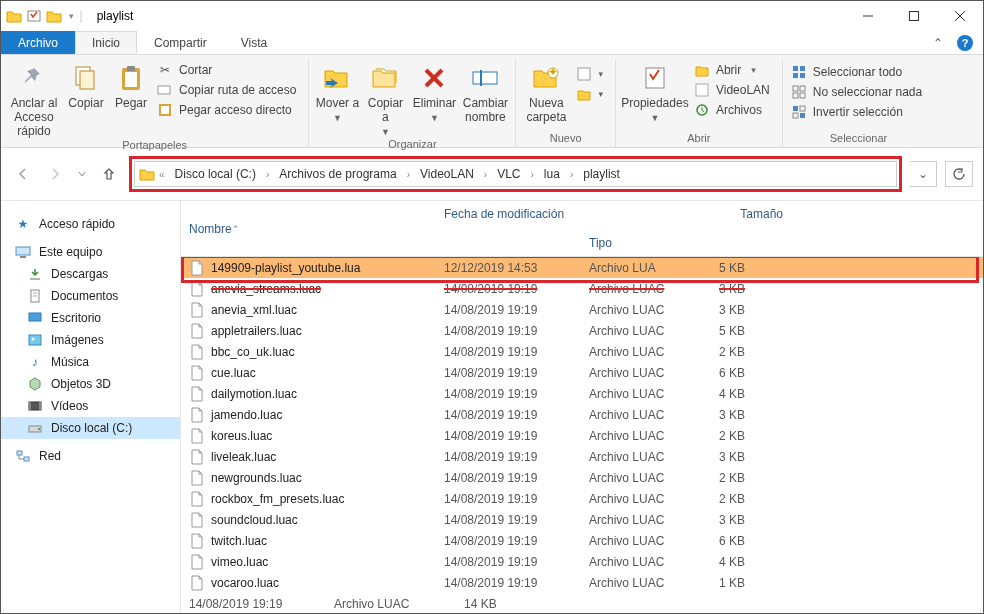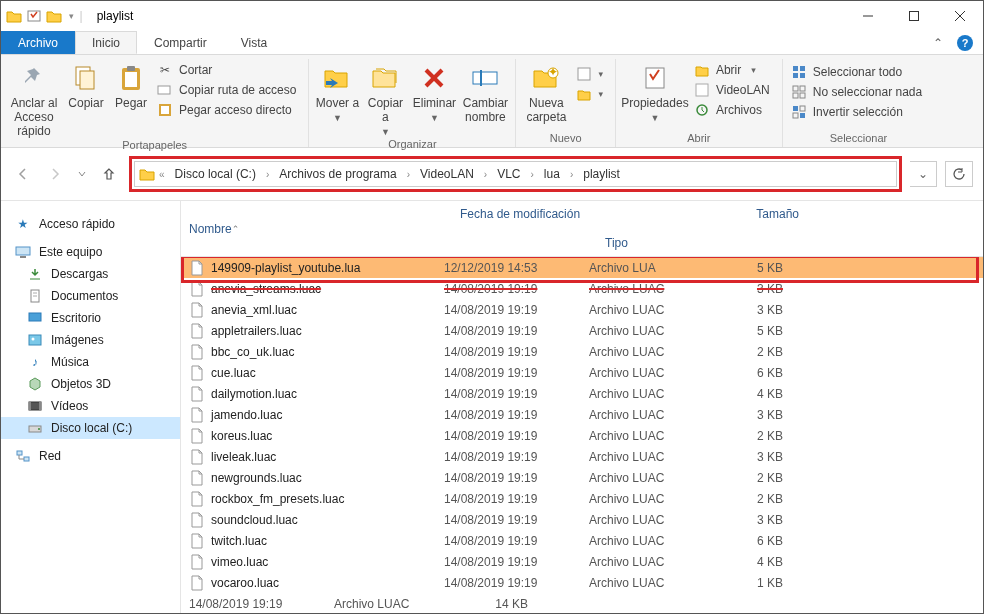--- a/index.html
+++ b/index.html
@@ -49,31 +49,31 @@
 .sidebar { width: 180px; border-right: 1px solid #e5e5e5; padding: 6px 0; overflow-y: auto; }
 .sidebar .item { display: flex; align-items: center; gap: 8px; padding: 3px 8px 3px 26px; color: #222; cursor: default; }
 .sidebar .item.top { padding-left: 14px; margin-top: 6px; }
 .sidebar .item.selected { background: #cce8ff; }
 .sidebar .item .sico { width: 16px; height: 16px; display: flex; align-items: center; justify-content: center; }
 
 .filelist { flex: 1; display: flex; flex-direction: column; overflow: hidden; }
 .cols { display: flex; border-bottom: 1px solid #e5e5e5; color: #305a8c; padding: 4px 0; }
 .cols .col { padding: 2px 8px; }
 .cols .c-name { flex: 0 0 255px; display: flex; align-items: center; }
-.cols .c-date { flex: 0 0 145px; margin-left: 16px; }
+.cols .c-date { flex: 0 0 145px; }
 .cols .c-type { flex: 0 0 130px; margin-top: 29px; }
 .cols .c-size { flex: 0 0 80px; text-align: right; }
 .sort-arrow { color: #777; font-size: 9px; }
 
 .rows { flex: 1; overflow-y: auto; position: relative; }
 .row { display: flex; align-items: center; height: 21px; color: #222; padding-left: 0; }
 .row .c-name { flex: 0 0 255px; display: flex; align-items: center; gap: 6px; padding-left: 8px; }
 .row .c-date { flex: 0 0 145px; color: #555; padding: 0 8px; }
 .row .c-type { flex: 0 0 130px; color: #555; padding: 0 8px; }
-.row .c-size { flex: 0 0 80px; text-align: right; color: #555; padding: 0 8px; }
+.row .c-size { flex: 0 0 80px; color: #555; padding: 0 8px; }
 .row.selected { background: #fdba74; }
 .row.strike .c-name span.nm,
 .row.strike .c-date,
 .row.strike .c-type,
 .row.strike .c-size { text-decoration: line-through; text-decoration-color: #d9262a; text-decoration-thickness: 2px; }
 .file-icon { width: 16px; height: 16px; display: flex; align-items: center; justify-content: center; }
 .row-highlight-box { position: absolute; border: 3px solid #d9262a; pointer-events: none; left: 0; right: 4px; top: -2px; height: 28px; }
 
 svg { display: block; }
 

